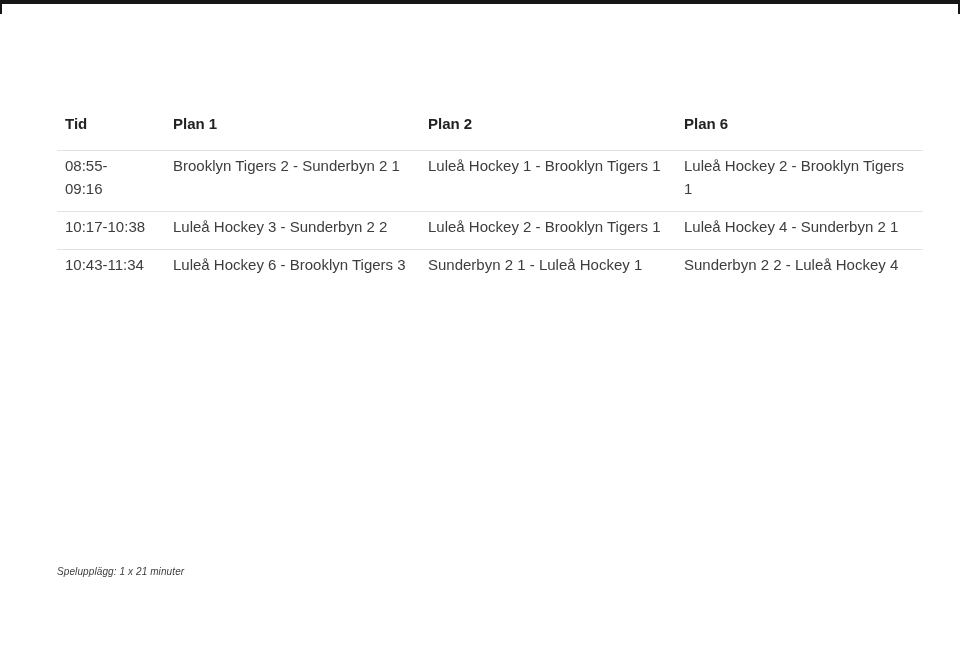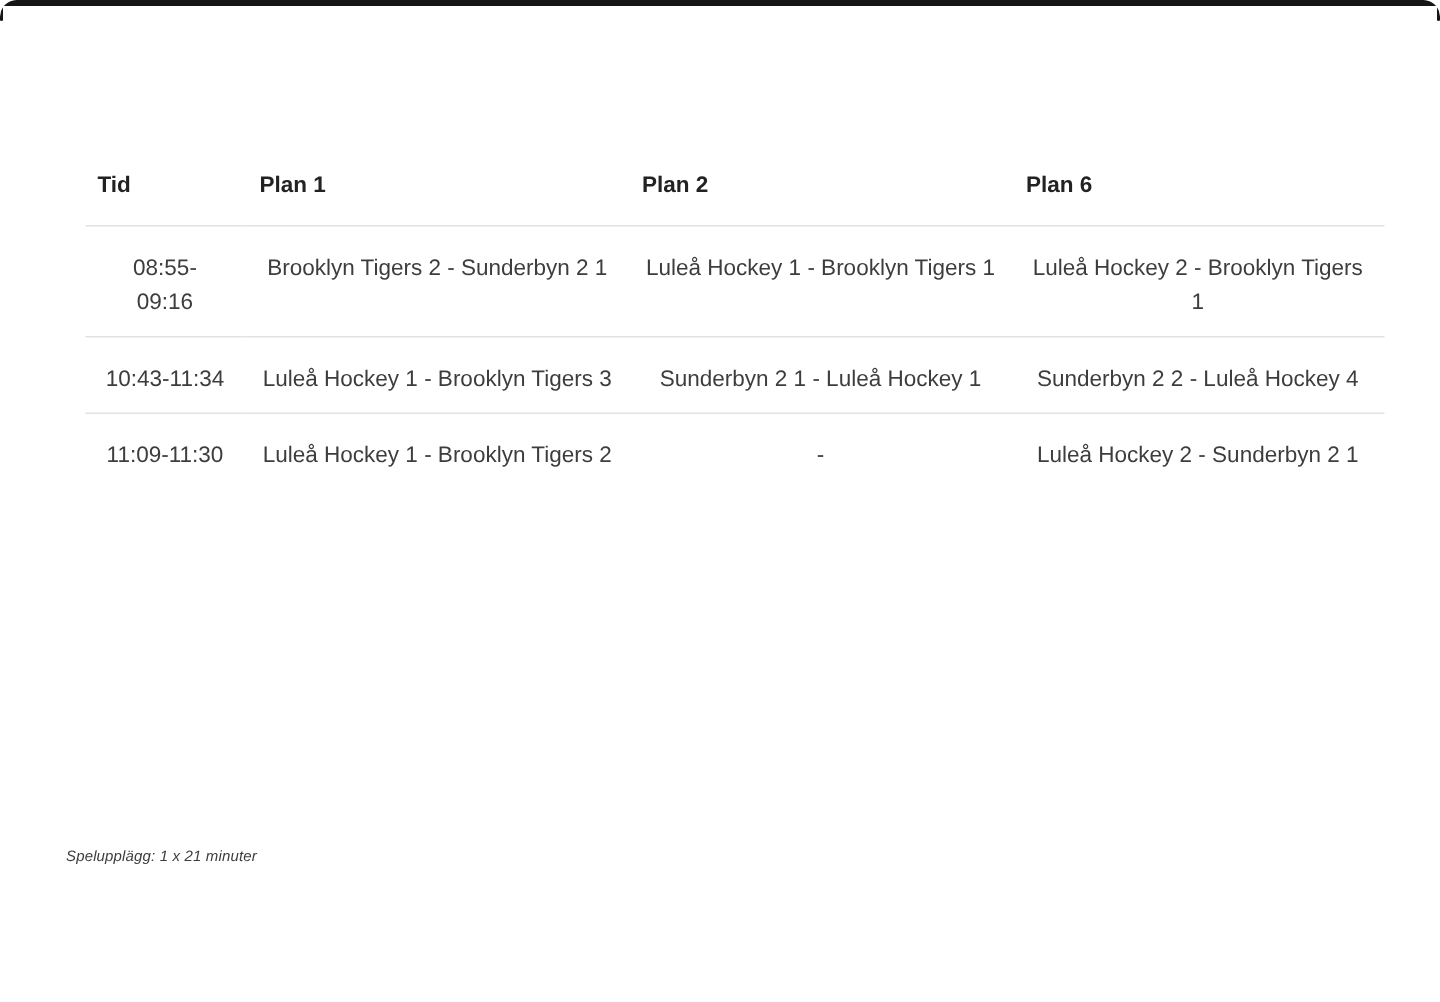--- a/index.html
+++ b/index.html
@@ -2,21 +2,21 @@
 <html lang="sv" style="--top_bar: #161616; --line_color: #e2e2e2; --header_text: #222222; --body_text: #3d3d3d; --background: #ffffff;"><head>
 <meta charset="utf-8">
 <style>
   :root {
     --top_bar: #161616;
     --line_color: #e2e2e2;
     --header_text: #222222;
     --body_text: #3d3d3d;
     --background: #ffffff;
   }
-  * { box-sizing: border-box; border-radius: 11px; }
+  * { box-sizing: border-box; }
   html, body { margin: 0; padding: 0; }
   body {
     font-family: "Liberation Sans", "DejaVu Sans", sans-serif;
     background: #ffffff;
   }
   .screen {
     position: relative;
     width: 960px;
     height: 668px;
     background: var(--background);
@@ -56,31 +56,30 @@
     text-align: left;
     font-weight: 700;
     color: var(--header_text);
     font-size: 15px;
     padding: 0 10px 15px 8px;
     border-bottom: 1px solid var(--line_color);
     line-height: 23px;
     vertical-align: top;
   }
   table.schedule td {
-    padding: 16px 10px 11px 8px;
+    padding: 3px 10px 11px 8px;
     line-height: 23px;
     vertical-align: top;
     border-top: 1px solid var(--line_color);
-    text-align: center;
   }
   td.time-cell { white-space: pre-line; }
 
   .footnote {
     position: absolute;
-    left: 44px;
+    left: 57px;
     top: 566px;
     font-style: italic;
     font-size: 10px;
     color: var(--body_text);
     letter-spacing: 0.1px;
   }
 </style>
 </head>
 <body>
 
@@ -106,28 +105,28 @@
     </thead>
     <tbody id="body-rows">
         <tr>
           <td class="time-cell">08:55-
 09:16</td>
           <td>Brooklyn Tigers 2 - Sunderbyn 2 1</td>
           <td>Luleå Hockey 1 - Brooklyn Tigers 1</td>
           <td>Luleå Hockey 2 - Brooklyn Tigers 1</td>
         </tr>
         <tr>
+          <td class="time-cell">10:17-10:38</td>
+          <td>Luleå Hockey 3 - Sunderbyn 2 2</td>
+          <td>Luleå Hockey 2 - Brooklyn Tigers 1</td>
+          <td>Luleå Hockey 4 - Sunderbyn 2 1</td>
+        </tr>
+        <tr>
           <td class="time-cell">10:43-11:34</td>
-          <td>Luleå Hockey 1 - Brooklyn Tigers 3</td>
+          <td>Luleå Hockey 6 - Brooklyn Tigers 3</td>
           <td>Sunderbyn 2 1 - Luleå Hockey 1</td>
           <td>Sunderbyn 2 2 - Luleå Hockey 4</td>
-        </tr>
-        <tr>
-          <td class="time-cell">11:09-11:30</td>
-          <td>Luleå Hockey 1 - Brooklyn Tigers 2</td>
-          <td>-</td>
-          <td>Luleå Hockey 2 - Sunderbyn 2 1</td>
         </tr>
       </tbody>
   </table>
 
   <div class="footnote">Spelupplägg: 1 x 21 minuter</div>
 </div>
 
 </body></html>

